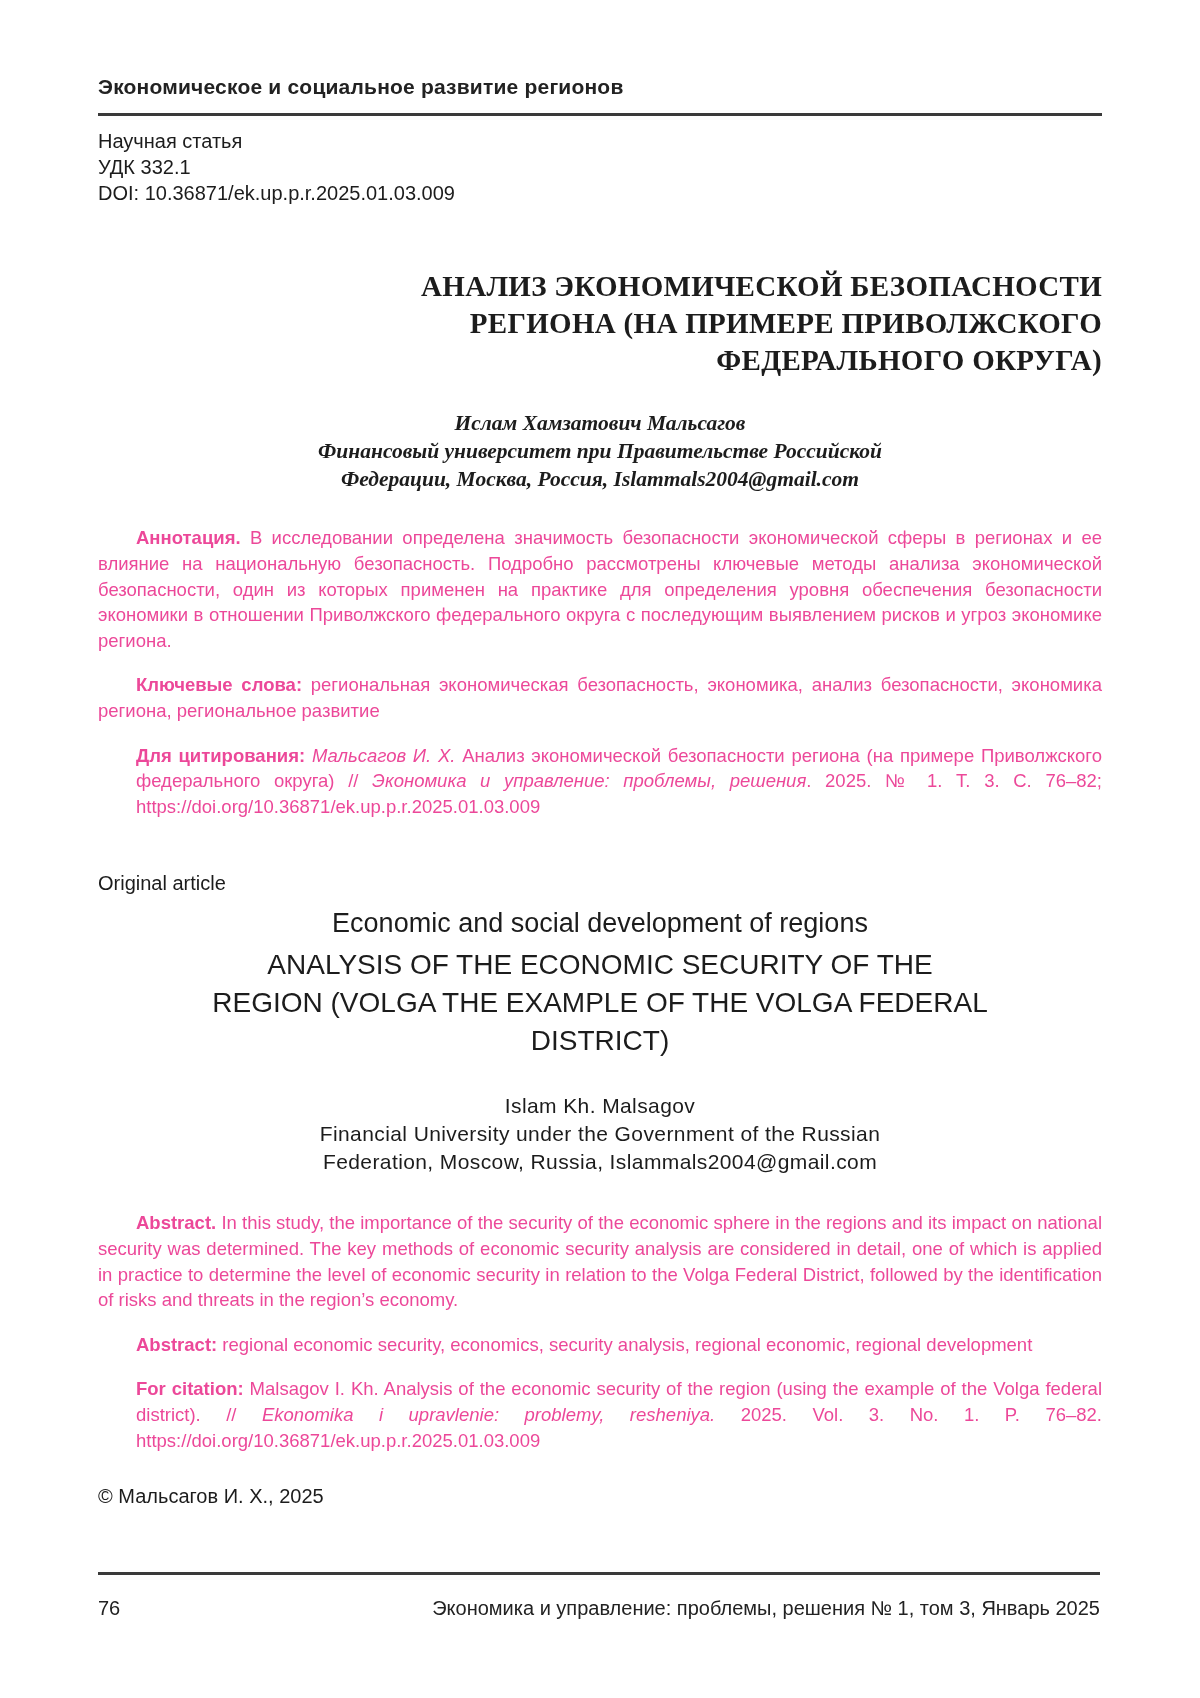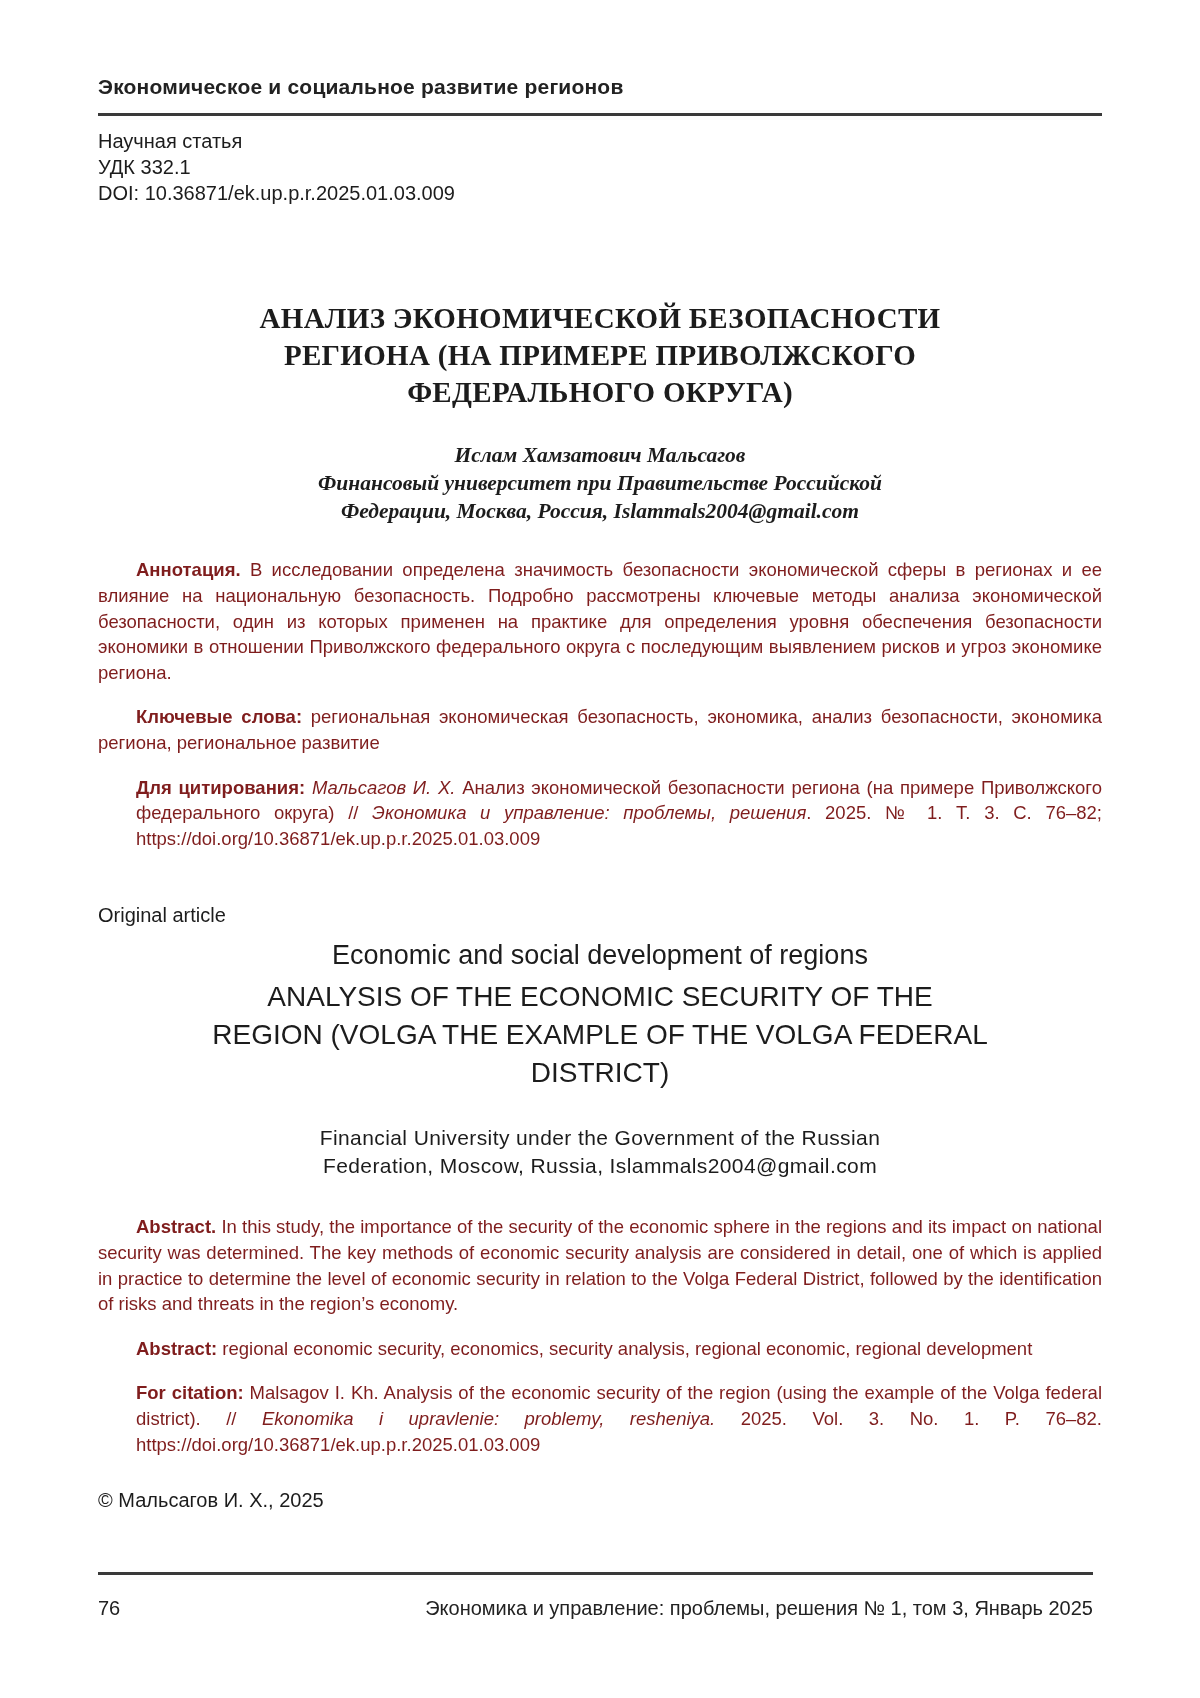--- a/index.html
+++ b/index.html
@@ -33,42 +33,42 @@
     background: #3a3a3a;
     margin-top: 14px;
     border: none;
   }
   .meta-block {
     margin-top: 12px;
     font-size: 20px;
     line-height: 26px;
   }
   .ru-title {
-    margin-top: 94px;
-    text-align: center;
+    margin-top: 62px;
+    text-align: right;
     font-weight: bold;
     font-size: 29px;
     line-height: 37px;
     letter-spacing: 0.3px;
   }
   .ru-authors {
     margin-top: 30px;
     text-align: center;
     font-weight: bold;
     font-style: italic;
     font-size: 21.5px;
     line-height: 28px;
   }
   .body-par {
     font-family: "Liberation Sans", sans-serif;
     font-size: 18.5px;
     line-height: 25.8px;
     text-align: justify;
     text-indent: 38px;
-    color: #7f1d1d;
+    color: #ec4899;
   }
   .ru-abstract { margin-top: 32px; }
   .keywords { margin-top: 0; }
   .citation-block {
     margin-top: 18px;
     margin-left: 38px;
     text-indent: 0;
   }
   .run-bold { font-weight: bold; }
   .run-italic { font-style: italic; }
@@ -97,21 +97,21 @@
     letter-spacing: 0.4px;
   }
   .en-abstract { margin-top: 34px; }
   .copyright {
     margin-top: 32px;
     font-size: 20px;
   }
   .footer {
     position: absolute;
     left: 98px;
-    right: 107px;
+    right: 100px;
     top: 1572px;
   }
   .footer-rule {
     height: 3px;
     background: #3a3a3a;
     border: none;
     margin: 0;
   }
   .footer-row {
     margin-top: 22px;
@@ -157,20 +157,21 @@
 
   <div class="en-section serif">Economic and social development of regions</div>
 
   <div class="en-title serif">
     <div>ANALYSIS OF THE ECONOMIC SECURITY OF THE</div>
     <div>REGION (VOLGA THE EXAMPLE OF THE VOLGA FEDERAL</div>
     <div>DISTRICT)</div>
   </div>
 
   <div class="en-authors serif">
+    <div>Islam Kh. Malsagov</div>
     <div>Financial University under the Government of the Russian</div>
     <div>Federation, Moscow, Russia, Islammals2004@gmail.com</div>
   </div>
 
   <p class="body-par en-abstract"><span class="run-bold">Abstract.</span><span> In this study, the importance of the security of the economic sphere in the regions and its impact on national security was determined. The key methods of economic security analysis are considered in detail, one of which is applied in practice to determine the level of economic security in relation to the Volga Federal District, followed by the identification of risks and threats in the region’s economy.</span></p>
   <p class="body-par keywords"><span class="run-bold">Abstract:</span><span> regional economic security, economics, security analysis, regional economic, regional development</span></p>
   <p class="body-par citation-block"><span class="run-bold">For citation: </span><span>Malsagov I. Kh. Analysis of the economic security of the region (using the example of the Volga federal district). // </span><span class="run-italic">Ekonomika i upravlenie: problemy, resheniya.</span><span> 2025. Vol. 3. No. 1. P. 76–82. https://doi.org/10.36871/ek.up.p.r.2025.01.03.009</span></p>
 
   <div class="copyright serif">© Мальсагов И. Х., 2025</div>
 

